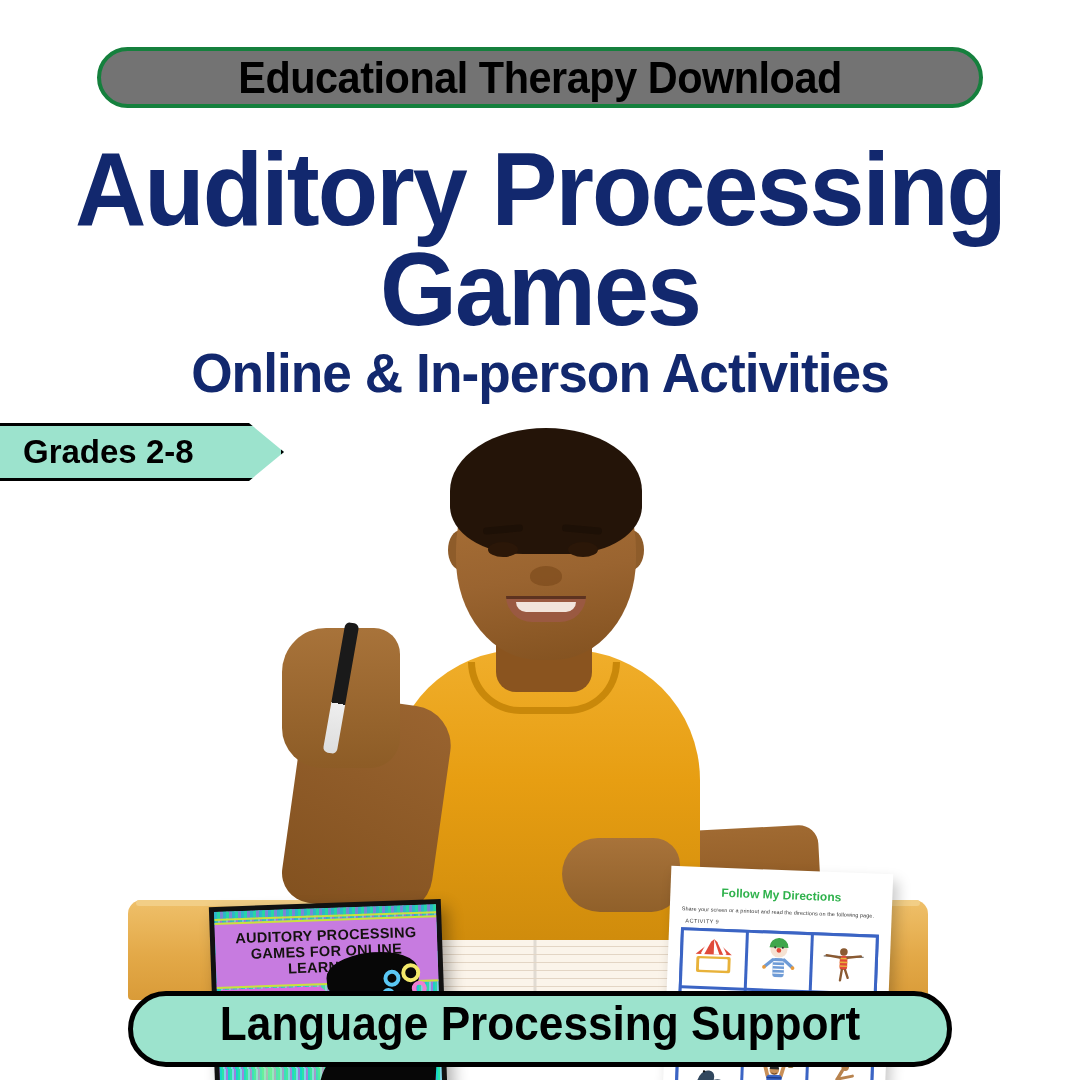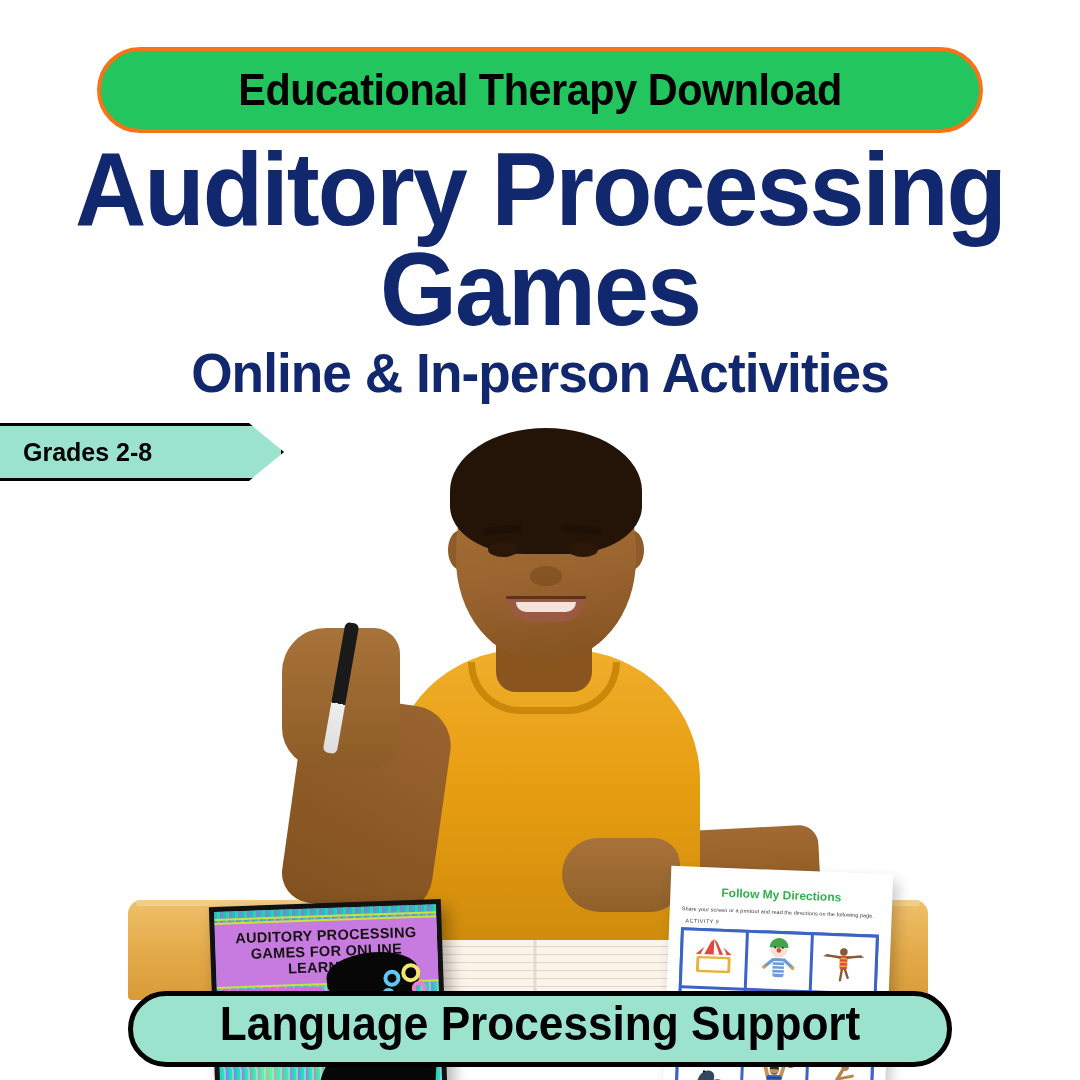--- a/index.html
+++ b/index.html
@@ -6,23 +6,23 @@
   html,body { width:1080px; height:1080px; }
   body {
     font-family:"Liberation Sans", sans-serif;
     background:#ffffff;
     position:relative;
     overflow:hidden;
   }
 
   
   .top-pill{
-    position:absolute; left:97px; top:47px; width:886px; height:86px;
-    background:#22c55e;
-    border:4px solid #f97316;
+    position:absolute; left:97px; top:47px; width:886px; height:61px;
+    background:#737373;
+    border:4px solid #15803d;
     border-radius:44px;
     display:flex; align-items:center; justify-content:center;
   }
   .top-pill-label{
     font-size:45px; font-weight:bold; color:#000; letter-spacing:-0.5px;
     transform:scaleX(0.92); white-space:nowrap;
   }
 
   
   .headline{
@@ -40,21 +40,21 @@
 
   
   .grades-tag{
     position:absolute; left:-8px; top:423px; width:292px; height:58px;
     background:#9CE3CD;
     border:3px solid #000;
     clip-path: polygon(0 0, 88% 0, 100% 50%, 88% 100%, 0 100%);
     display:flex; align-items:center;
   }
   .grades-label{
-    font-size:25px; font-weight:bold; color:#000; margin-left:28px; letter-spacing:0px;
+    font-size:33px; font-weight:bold; color:#000; margin-left:28px; letter-spacing:0px;
   }
 
   
   .scene{ position:absolute; left:0; top:400px; width:1080px; height:600px; }
 
   
   .desk{
     position:absolute; left:128px; top:500px; width:800px; height:100px;
     background:linear-gradient(180deg,#EFC06A 0%, #E3A948 55%, #D99B38 100%);
     border-radius:14px 14px 4px 4px;

